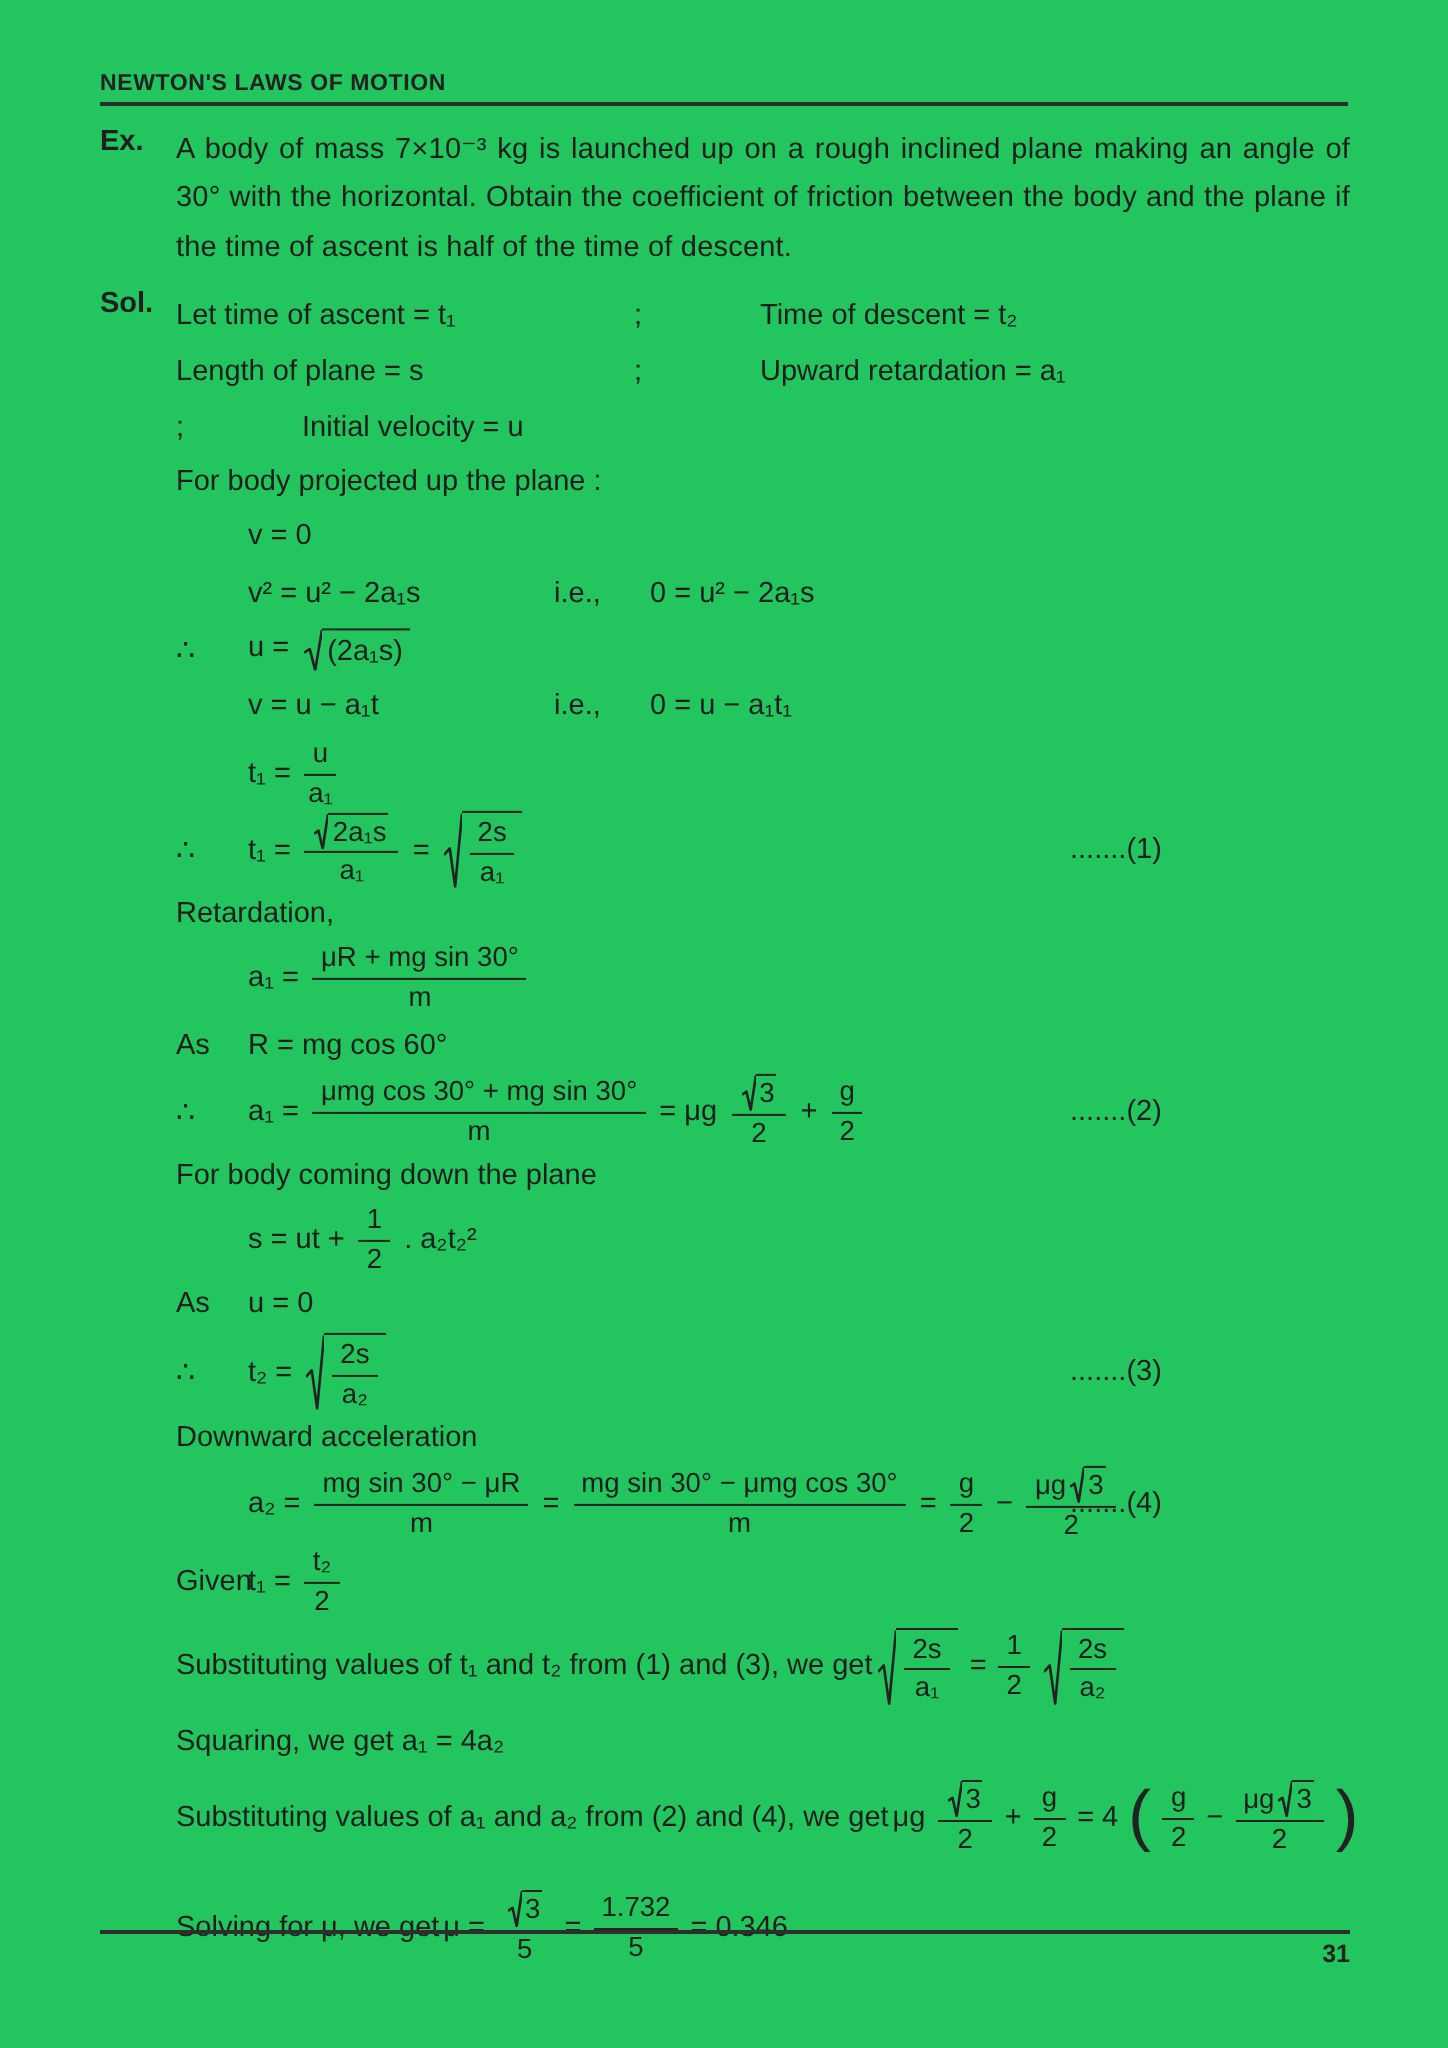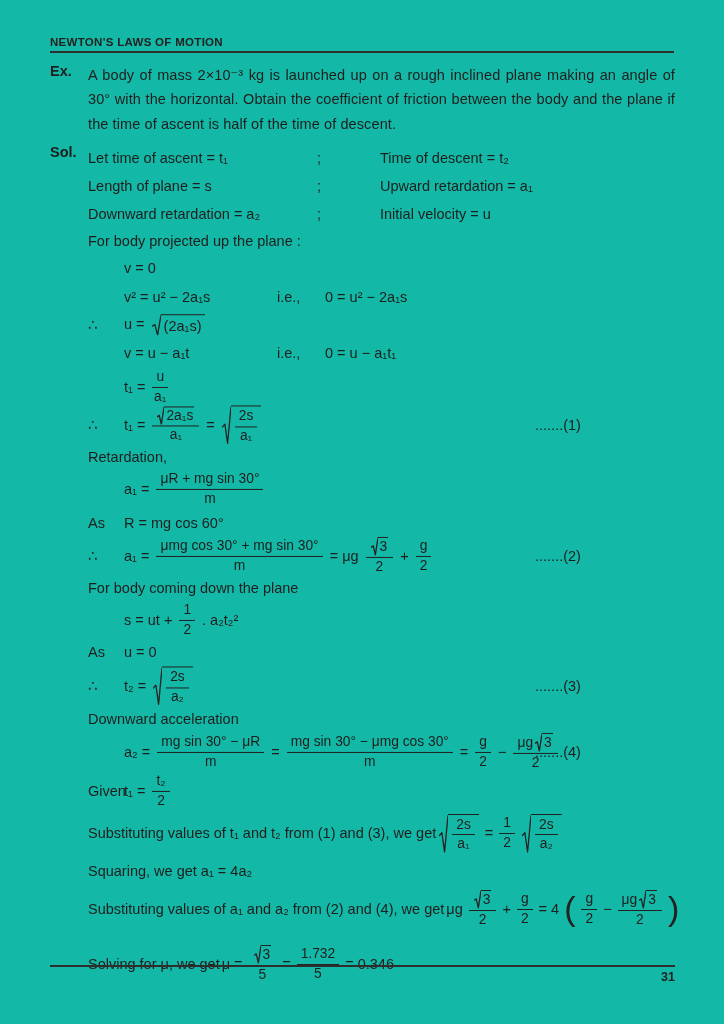--- a/index.html
+++ b/index.html
@@ -1,19 +1,19 @@
 <!DOCTYPE html>
 <html><head>
 <meta charset="utf-8">
 <style>
   html,body{margin:0;padding:0;background:#ffffff;}
   .page{
     position:relative;
     width:724px;height:1024px;
-    background:#14b8a6;
+    background:#22c55e;
     color:#1e1e1e;
     font-family:"Liberation Sans","DejaVu Sans",sans-serif;
     font-size:14.5px;
     overflow:hidden;
   }
   
   .hdr{margin:36px 50px 0 50px;border-bottom:2.5px solid #2e2e2e;padding-bottom:3px;}
   .hdr-title{font-weight:700;font-size:11.5px;letter-spacing:.3px;color:#222;}
   
   .ex{display:flex;margin:10px 49px 0 50px;}
@@ -63,39 +63,38 @@
 <body>
 
 <div class="page">
 
   <div class="hdr">
     <div class="hdr-title">NEWTON'S LAWS OF MOTION</div>
   </div>
 
   <div class="ex">
     <span class="lbl">Ex.</span>
-    <p class="ex-text">A body of mass 2×10⁻³ kg is launched up on a rough inclined plane making an angle of 30° with the horizontal. Obtain the coefficient of friction between the body and the plane if the time of ascent is half of the time of descent.</p>
+    <p class="ex-text">A body of mass 7×10⁻³ kg is launched up on a rough inclined plane making an angle of 30° with the horizontal. Obtain the coefficient of friction between the body and the plane if the time of ascent is half of the time of descent.</p>
   </div>
 
   <div class="sol">
     <span class="lbl">Sol.</span>
     <div class="sol-body">
 
       <div class="defrow">
         <span class="dl">Let time of ascent = t₁</span>
         <span class="ds">;</span>
         <span class="dr">Time of descent = t₂</span>
       </div>
       <div class="defrow">
         <span class="dl">Length of plane = s</span>
         <span class="ds">;</span>
         <span class="dr">Upward retardation = a₁</span>
       </div>
       <div class="defrow">
-        <span class="dl">Downward retardation = a₂</span>
         <span class="ds">;</span>
         <span class="dr">Initial velocity = u</span>
       </div>
 
       <div class="tline" style="height:26px">
         <span>For body projected up the plane :</span>
       </div>
 
       <div class="eqline" style="height:28px">
         <span class="pos c-eq">v = 0</span>

